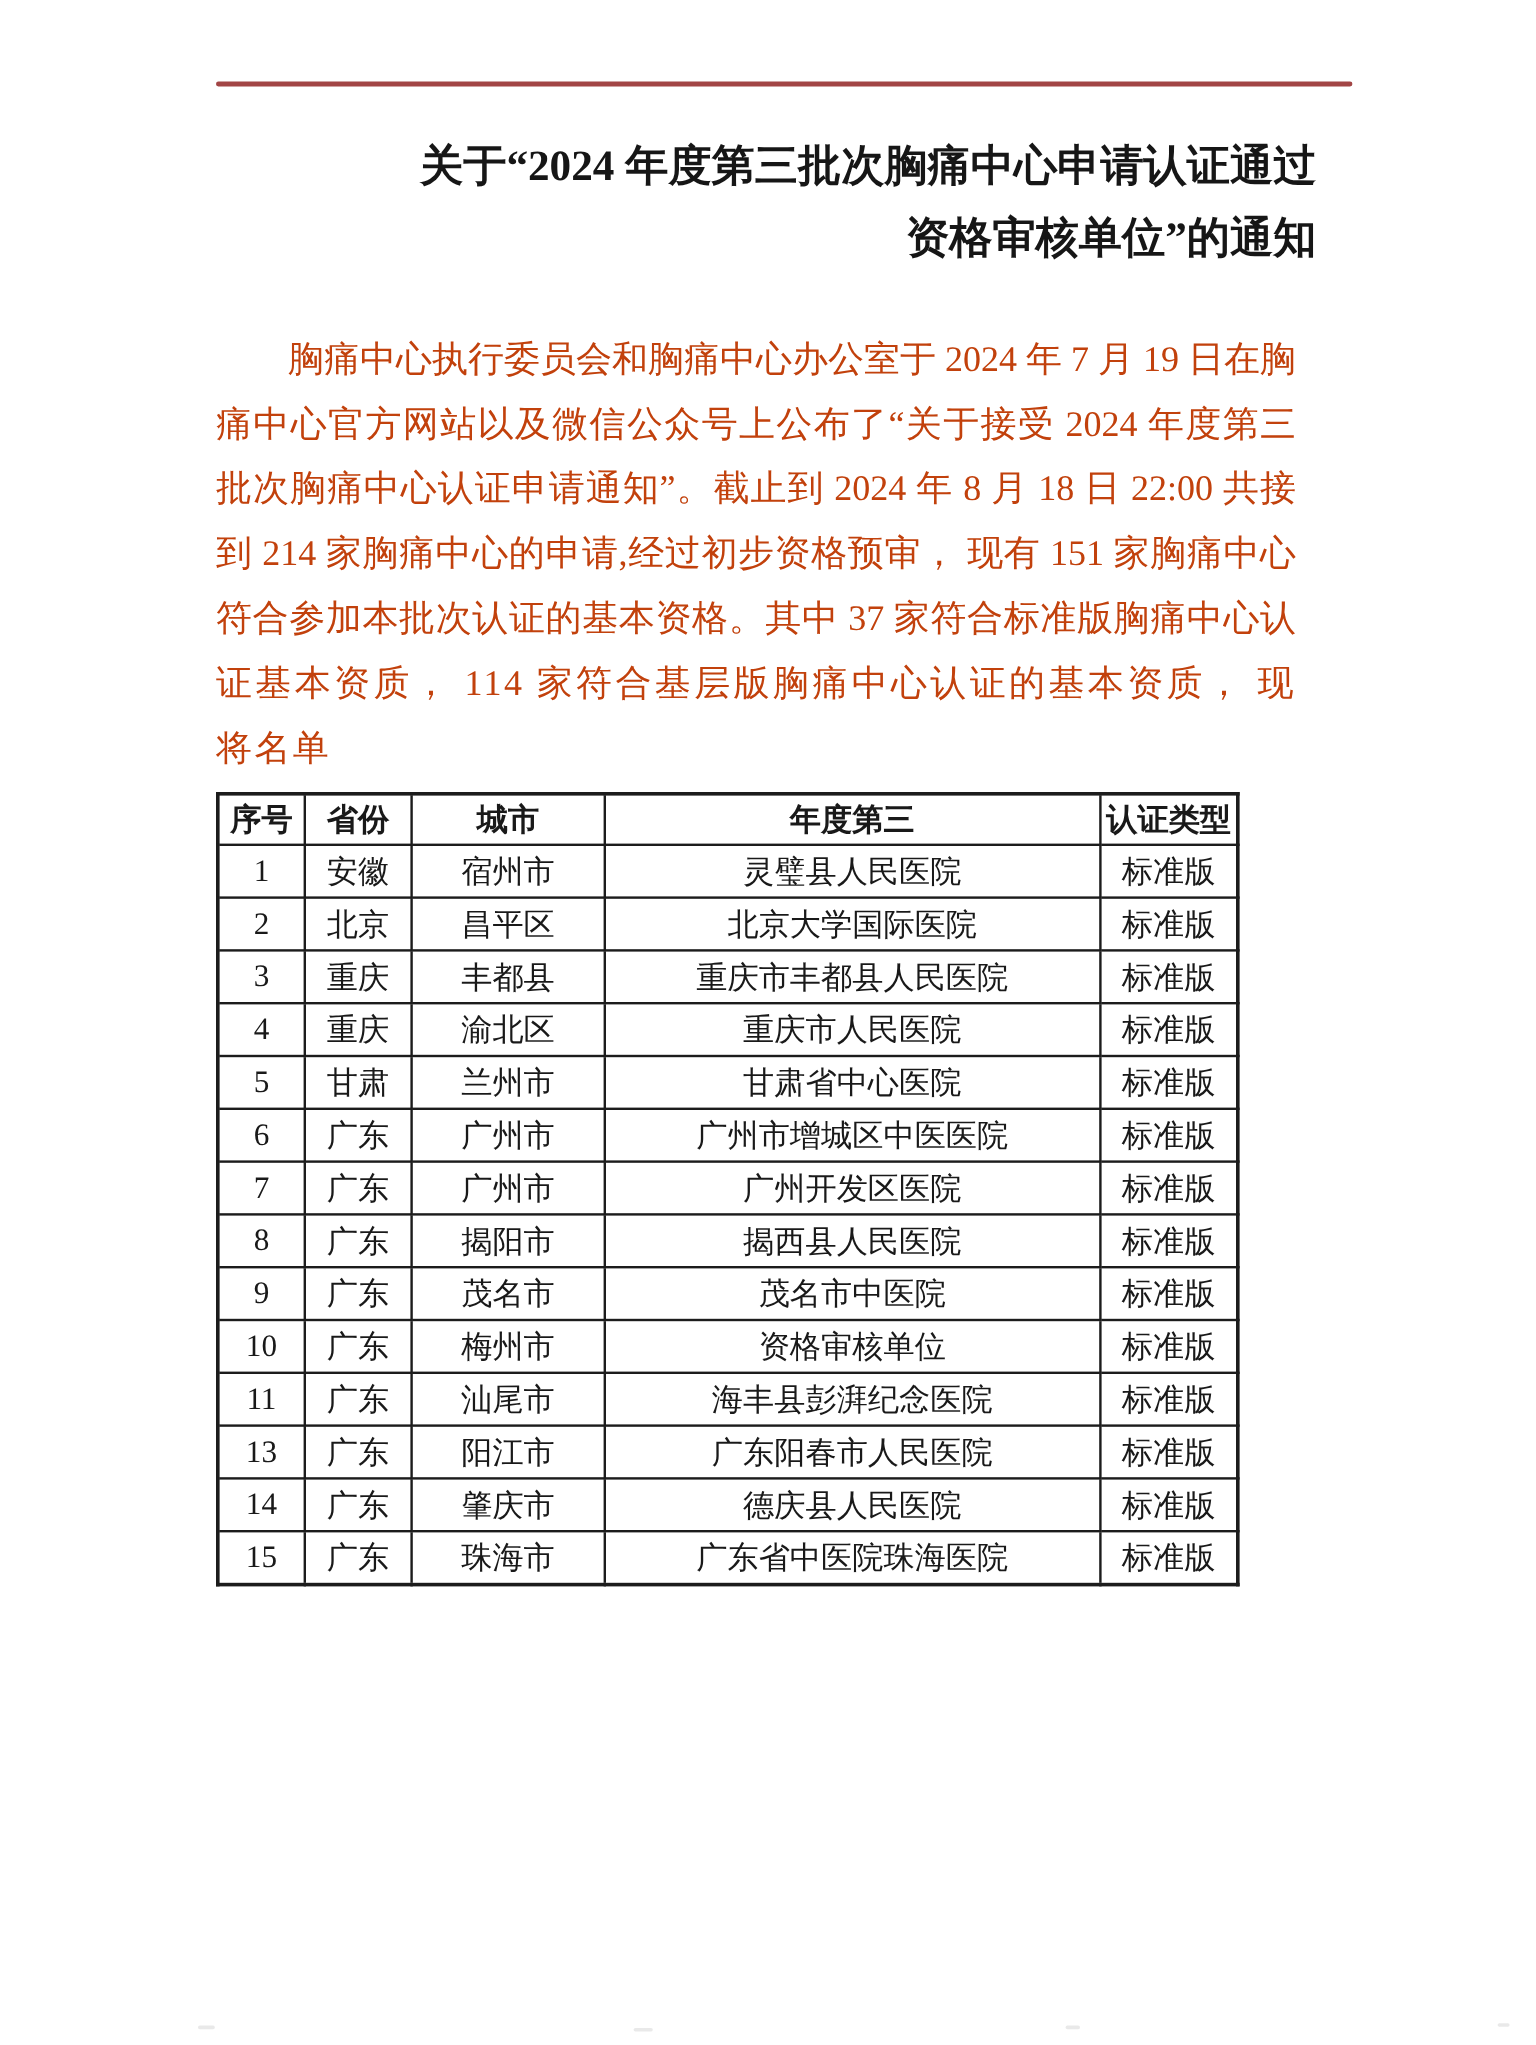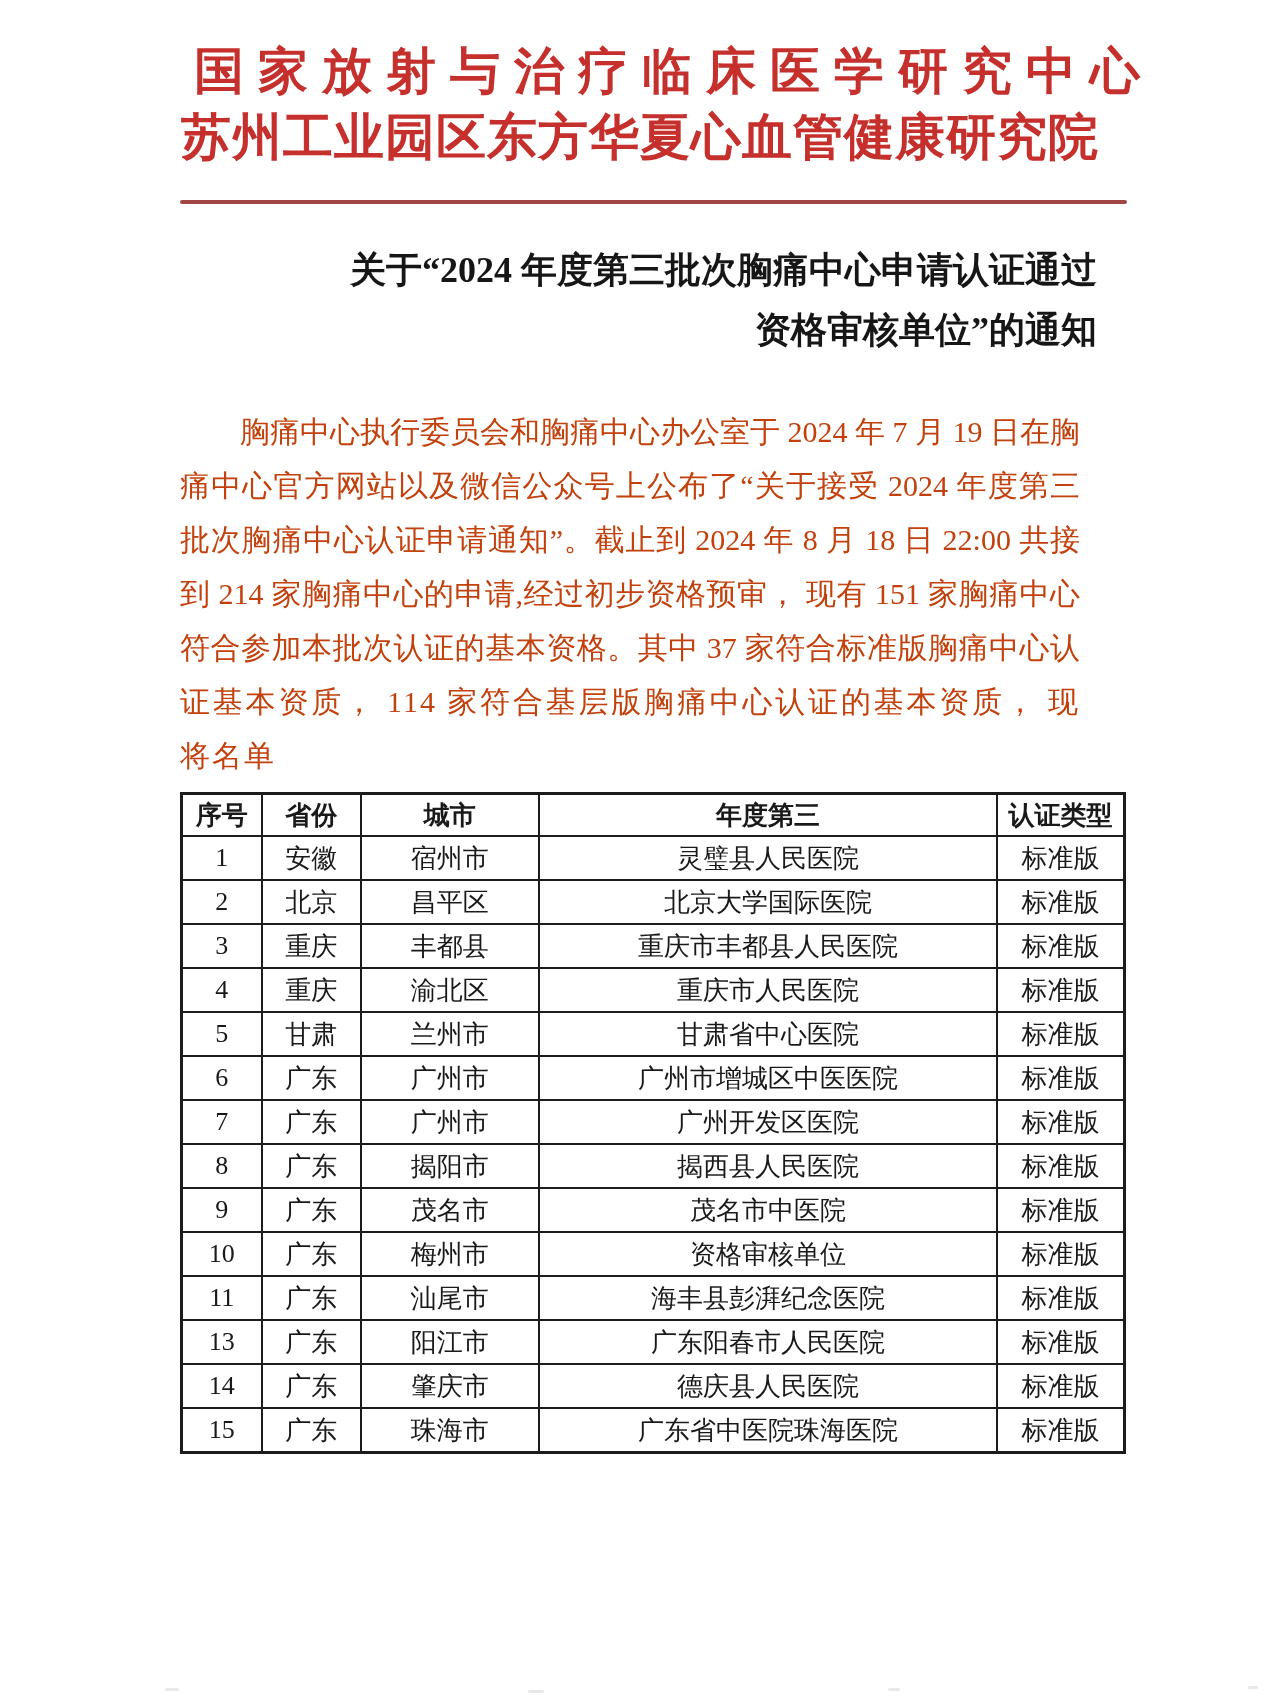--- a/index.html
+++ b/index.html
@@ -41,21 +41,21 @@
     line-height:54px;
     text-align:justify;
     text-align-last:justify;
     white-space:normal;
   }
   .body-line:first-child{text-indent:2em;}
   .body-line:last-child{text-align-last:left;letter-spacing:2px;}
 
   
   table.cert{
-    margin-top:9px;width:946px;border-collapse:collapse;table-layout:fixed;
+    margin-top:9px;width:853px;border-collapse:collapse;table-layout:fixed;
     border:3px solid #1c1c1c;
   }
   table.cert th,table.cert td{
     border:2px solid #1c1c1c;
     text-align:center;vertical-align:middle;
     font-size:26px;color:#191919;
     padding:0;height:42px;
     overflow:hidden;white-space:nowrap;
   }
   table.cert th{font-weight:bold;height:40px;}
@@ -66,24 +66,20 @@
   .a2{left:528px;top:1690px;width:16px;}
   .a3{left:888px;top:1688px;width:12px;}
   .a4{left:1248px;top:1686px;width:10px;}
 </style>
 </head>
 <body>
 
 <div class="page">
   <div class="content">
 
-    <div class="letterhead">
-      <div class="lh1">国家放射与治疗临床医学研究中心</div>
-      <div class="lh2">苏州工业园区东方华夏心血管健康研究院</div>
-    </div>
 
     <div class="rule"></div>
 
     <div class="title">
       <div>关于“2024 年度第三批次胸痛中心申请认证通过</div>
       <div>资格审核单位”的通知</div>
     </div>
 
     <div class="paragraph">
         <div class="body-line">胸痛中心执行委员会和胸痛中心办公室于 2024 年 7 月 19 日在胸</div>

